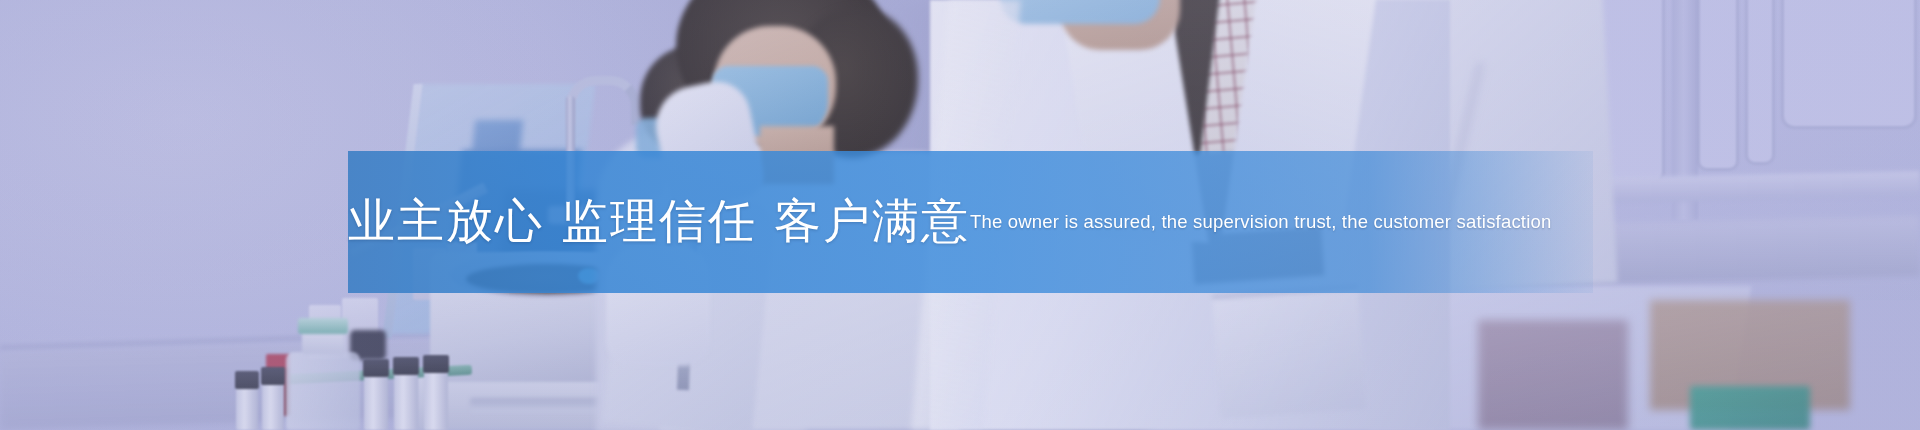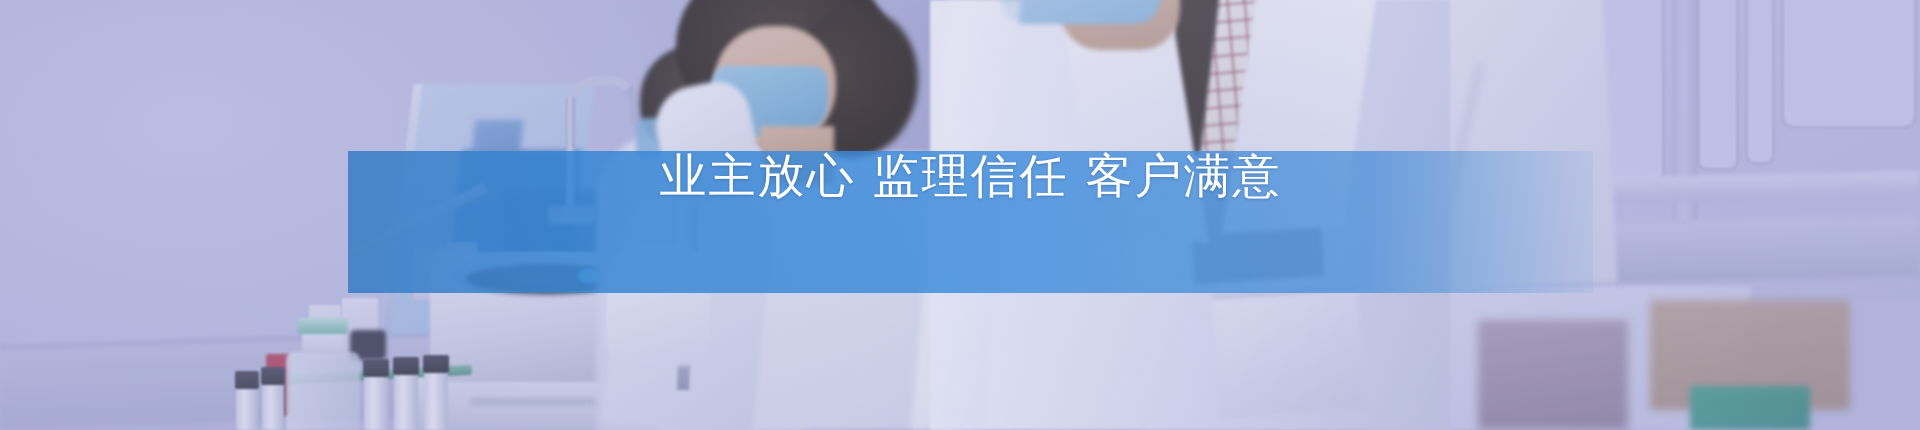--- a/index.html
+++ b/index.html
@@ -394,21 +394,21 @@
     left:348px;top:151px;width:1245px;height:142px;
     background:linear-gradient(90deg,
        rgba(58,126,196,.88) 0%,
        rgba(56,134,212,.86) 18%,
        rgba(60,140,220,.82) 50%,
        rgba(66,140,216,.70) 82%,
        rgba(86,146,214,.10) 100%);
   }
   .band-inner{
     position:absolute;inset:0;
-    display:flex;flex-direction:column;
+    display:flex;flex-direction:row;
     align-items:center;justify-content:flex-start;
   }
   .headline{
     color:#ffffff;
     font-size:47px;
     line-height:1.08;
     letter-spacing:2px;
     font-weight:400;
     white-space:nowrap;
     margin:0 0 2px 0;
@@ -537,16 +537,17 @@
         <div class="neck"></div>
         <div class="capg"></div>
       </div>
 
     <div class="photo-wash"></div>
   </div>
 
   <div class="band">
     <div class="band-inner">
       <div class="headline">业主放心 监理信任  客户满意</div>
+      <div class="subline">The owner is assured, the supervision trust, the customer satisfaction</div>
     </div>
   </div>
 
 </div>
 
 </body></html>

